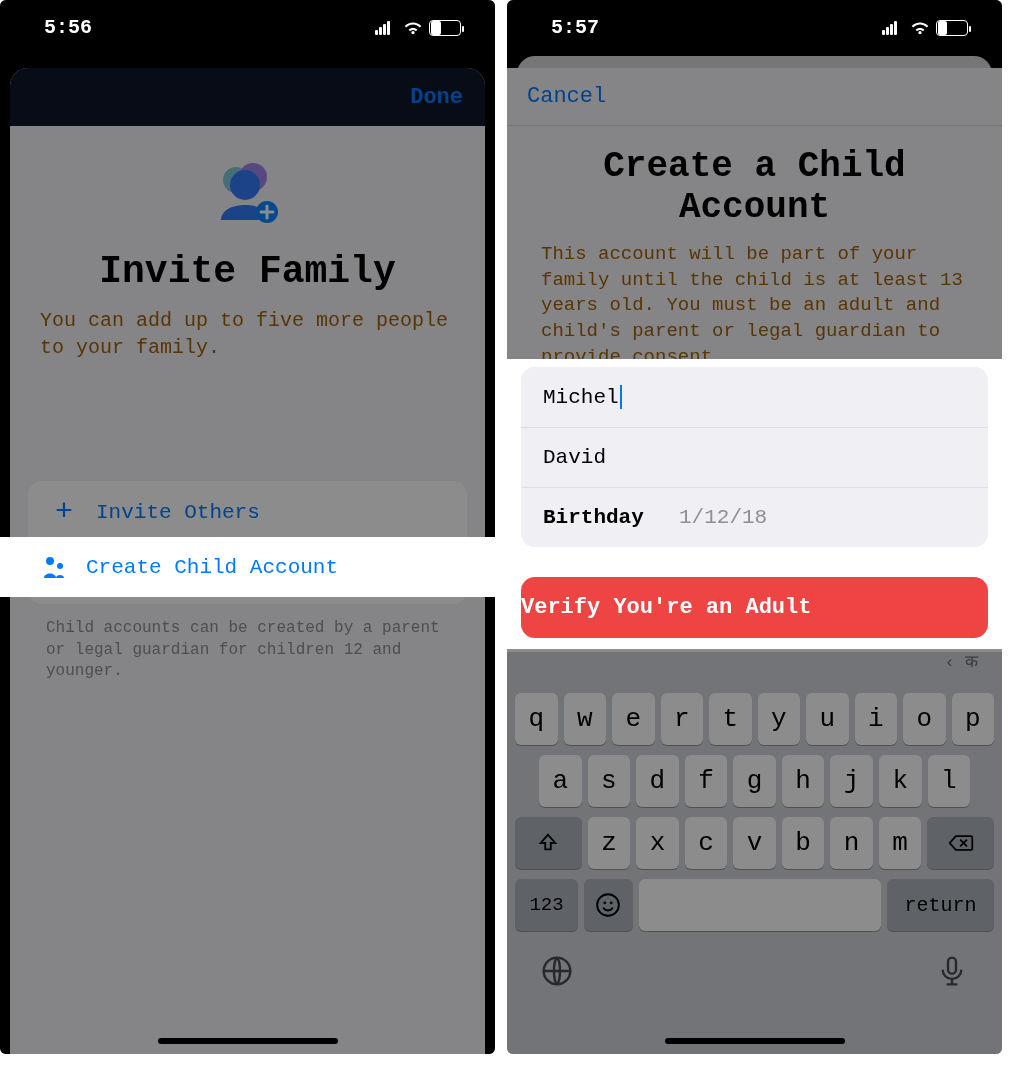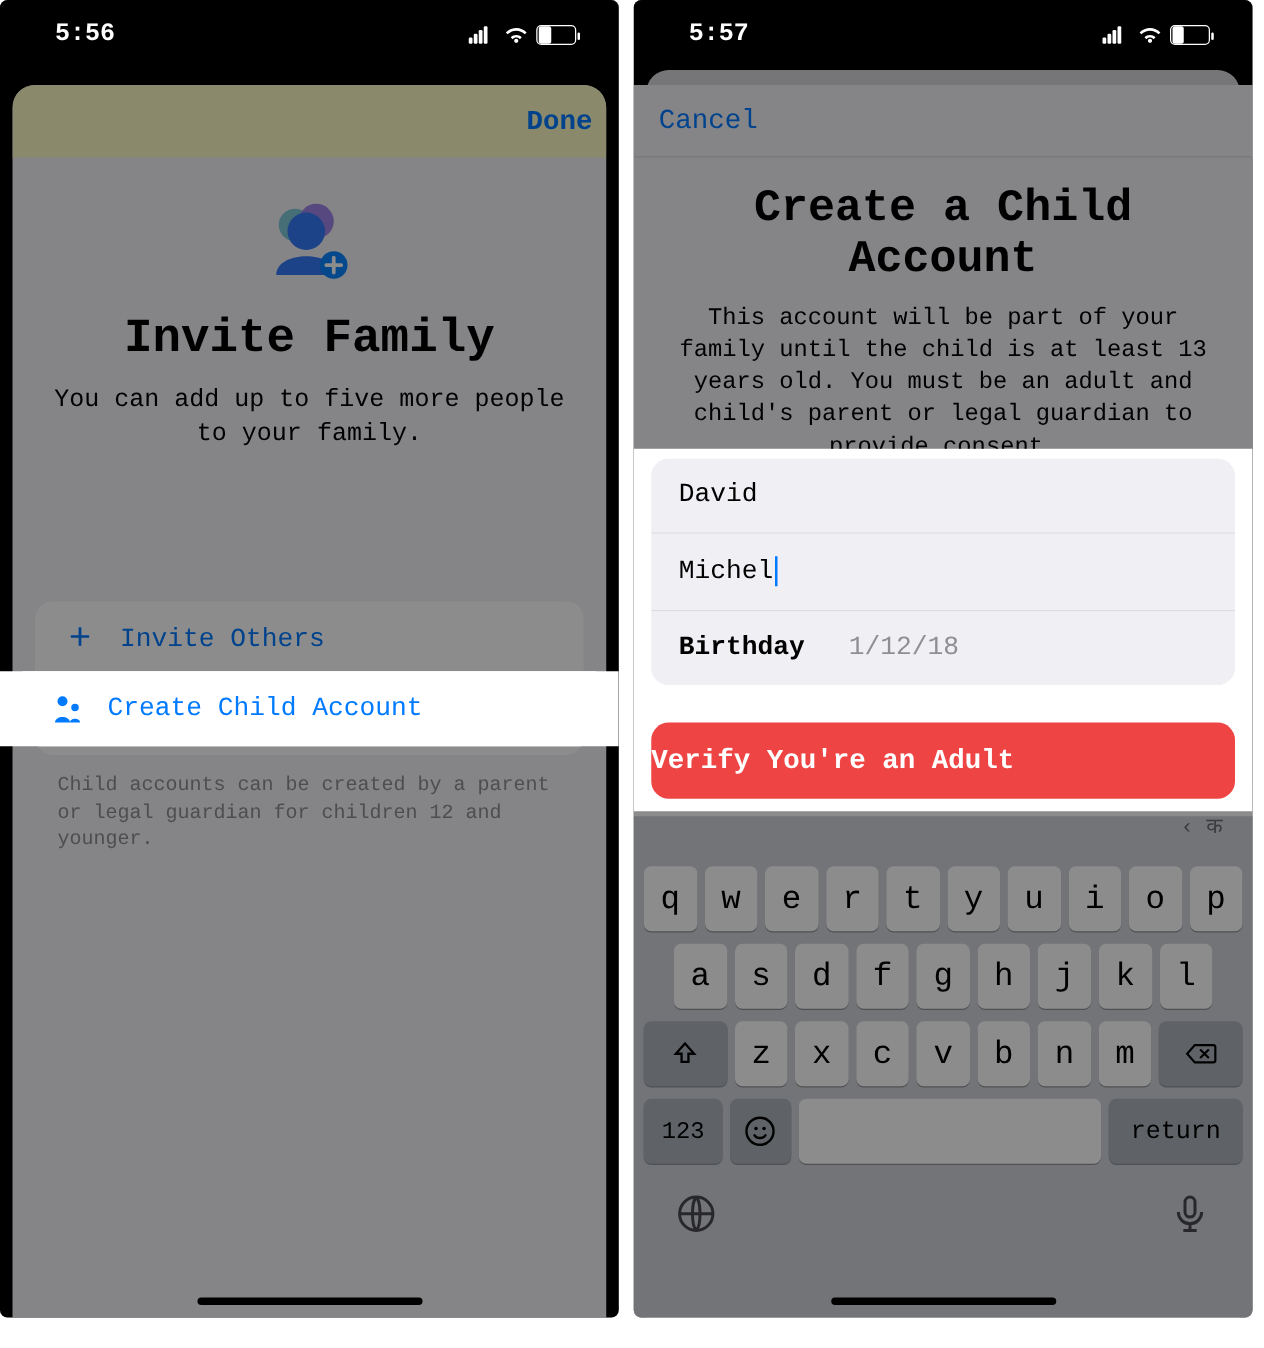--- a/index.html
+++ b/index.html
@@ -63,37 +63,36 @@
     top: 68px; bottom: 0;
     background: #f2f2f7;
     border-radius: 18px 18px 0 0;
     overflow: hidden;
   }
   .header-row {
     height: 58px;
     display: flex;
     align-items: center;
     justify-content: flex-end;
-    padding: 0 11px;
+    padding: 0 22px;
     font-size: 22px;
     font-weight: 600;
     color: #007aff;
-    background: #fef9c3;
+    background: #0f172a;
   }
   .big-title {
     font-size: 38px;
     font-weight: 700;
     color: #000;
     text-align: center;
     margin: 20px 20px 14px;
   }
   .subtitle {
     font-size: 20px;
-    text-align: center;
-    color: #000000;
+    color: #a16207;
     margin: 0 30px 20px;
     line-height: 1.35;
   }
   .hero-icon-wrap { display:flex; justify-content:center; margin-top: 34px; }
 
   .list-card {
     margin: 120px 18px 0;
     background: #fff;
     border-radius: 14px;
     overflow: hidden;
@@ -428,24 +427,24 @@
 
     <div class="home-indicator"></div>
   </div>
 
   <div class="p2-dim-top" style="top:0; height:359px;"></div>
   <div class="p2-dim-bottom" style="top:649px; bottom:0;"></div>
 
   <div class="bright-region" style="top:359px;">
     <div class="form-card">
       <div class="form-row">
+        <span class="val cursor">Michel</span>
+      </div>
+      <div class="form-row">
         <span class="val">David</span>
-      </div>
-      <div class="form-row">
-        <span class="val cursor">Michel</span>
       </div>
       <div class="form-row">
         <span class="lbl">Birthday</span>
         <span class="greyval" style="margin-left:26px;">1/12/18</span>
       </div>
     </div>
     <div class="primary-btn">Verify You're an Adult</div>
   </div>
 
 </div>

